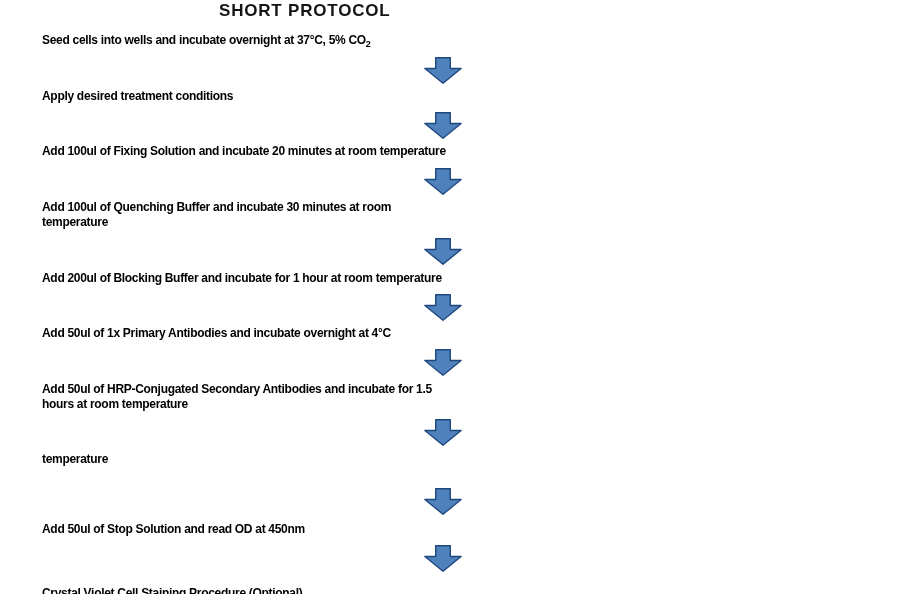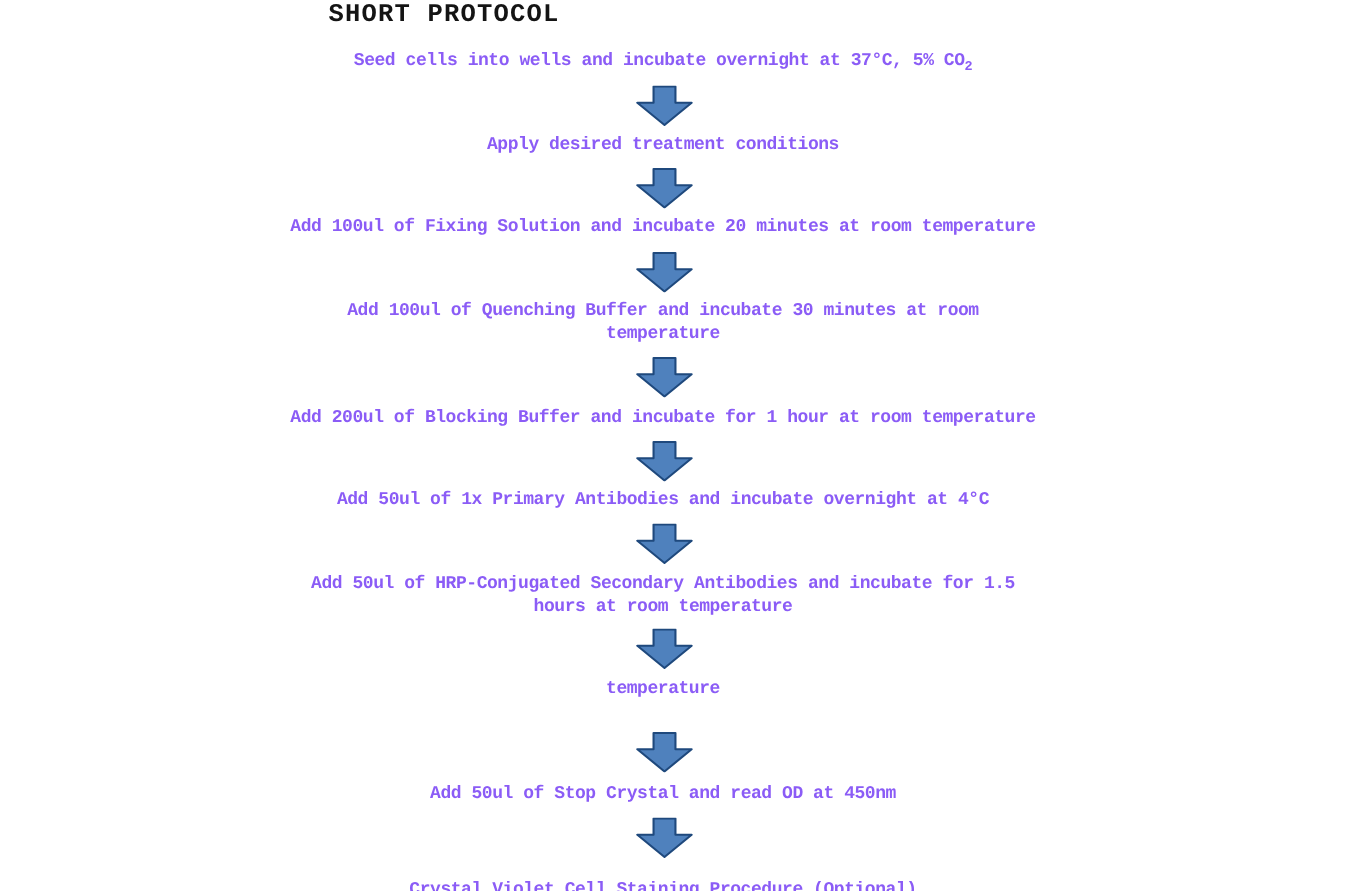--- a/index.html
+++ b/index.html
@@ -1,27 +1,27 @@
 <!DOCTYPE html>
 <html><head>
 <meta charset="utf-8">
 <style>
   html,body{margin:0;padding:0;background:#fff;}
   .canvas{
     position:relative;width:814px;height:594px;background:#ffffff;
-    font-family:Liberation Mono, monospace;overflow:hidden;
+    font-family:Liberation Sans, sans-serif;overflow:hidden;
   }
   .title{
     position:absolute;left:219px;top:1px;margin:0;
     font-size:17px;font-weight:700;letter-spacing:0.8px;color:#141414;
     white-space:nowrap;
   }
   .step{
-    position:absolute;left:42px;width:800px;text-align:center;
-    font-size:12px;font-weight:700;color:#8b5cf6;line-height:15px;
+    position:absolute;left:42px;width:800px;text-align:left;
+    font-size:12px;font-weight:700;color:#000000;line-height:15px;
     letter-spacing:-0.3px;white-space:nowrap;
   }
   .blk{display:block;}
   .sub{font-size:9px;font-weight:700;}
   .arrow{
     position:absolute;left:424px;
     fill:#4F81BD;stroke:#1F497D;stroke-width:1.4;stroke-linejoin:round;
   }
   .defs-holder{position:absolute;width:0;height:0;overflow:hidden;}
 </style>
@@ -98,21 +98,21 @@
 
   <div class="step" style="top:452px">
     <span class="blk">temperature</span>
   </div>
 
   <svg class="arrow" style="top:488px" width="38" height="27" viewBox="0 0 38 27">
       <use href="#arrow-shape"></use>
     </svg>
 
   <div class="step" style="top:522px">
-    <span>Add 50ul of Stop Crystal and read OD at 450nm</span>
+    <span>Add 50ul of Stop Solution and read OD at 450nm</span>
   </div>
 
   <svg class="arrow" style="top:545px" width="38" height="27" viewBox="0 0 38 27">
       <use href="#arrow-shape"></use>
     </svg>
 
   <div class="step" style="top:586px">
     <span>Crystal Violet Cell Staining Procedure (Optional)</span>
   </div>
 

